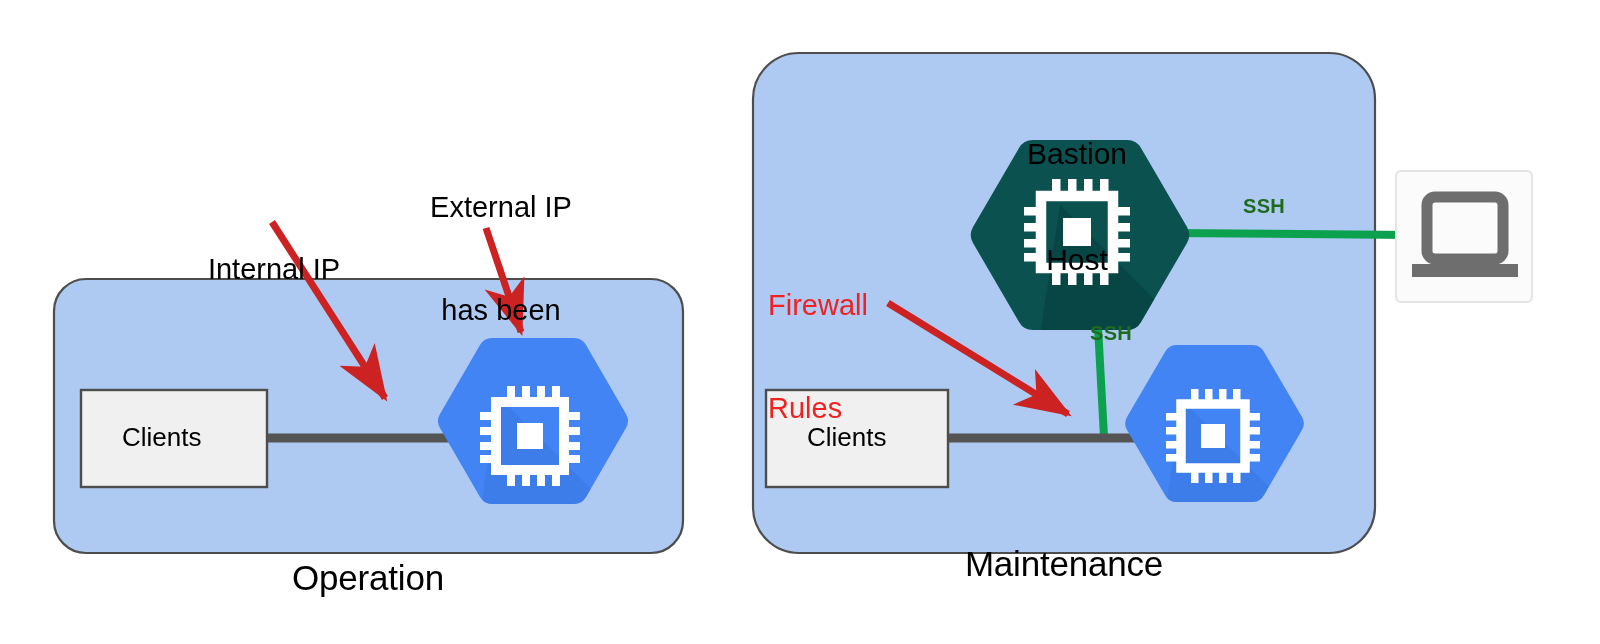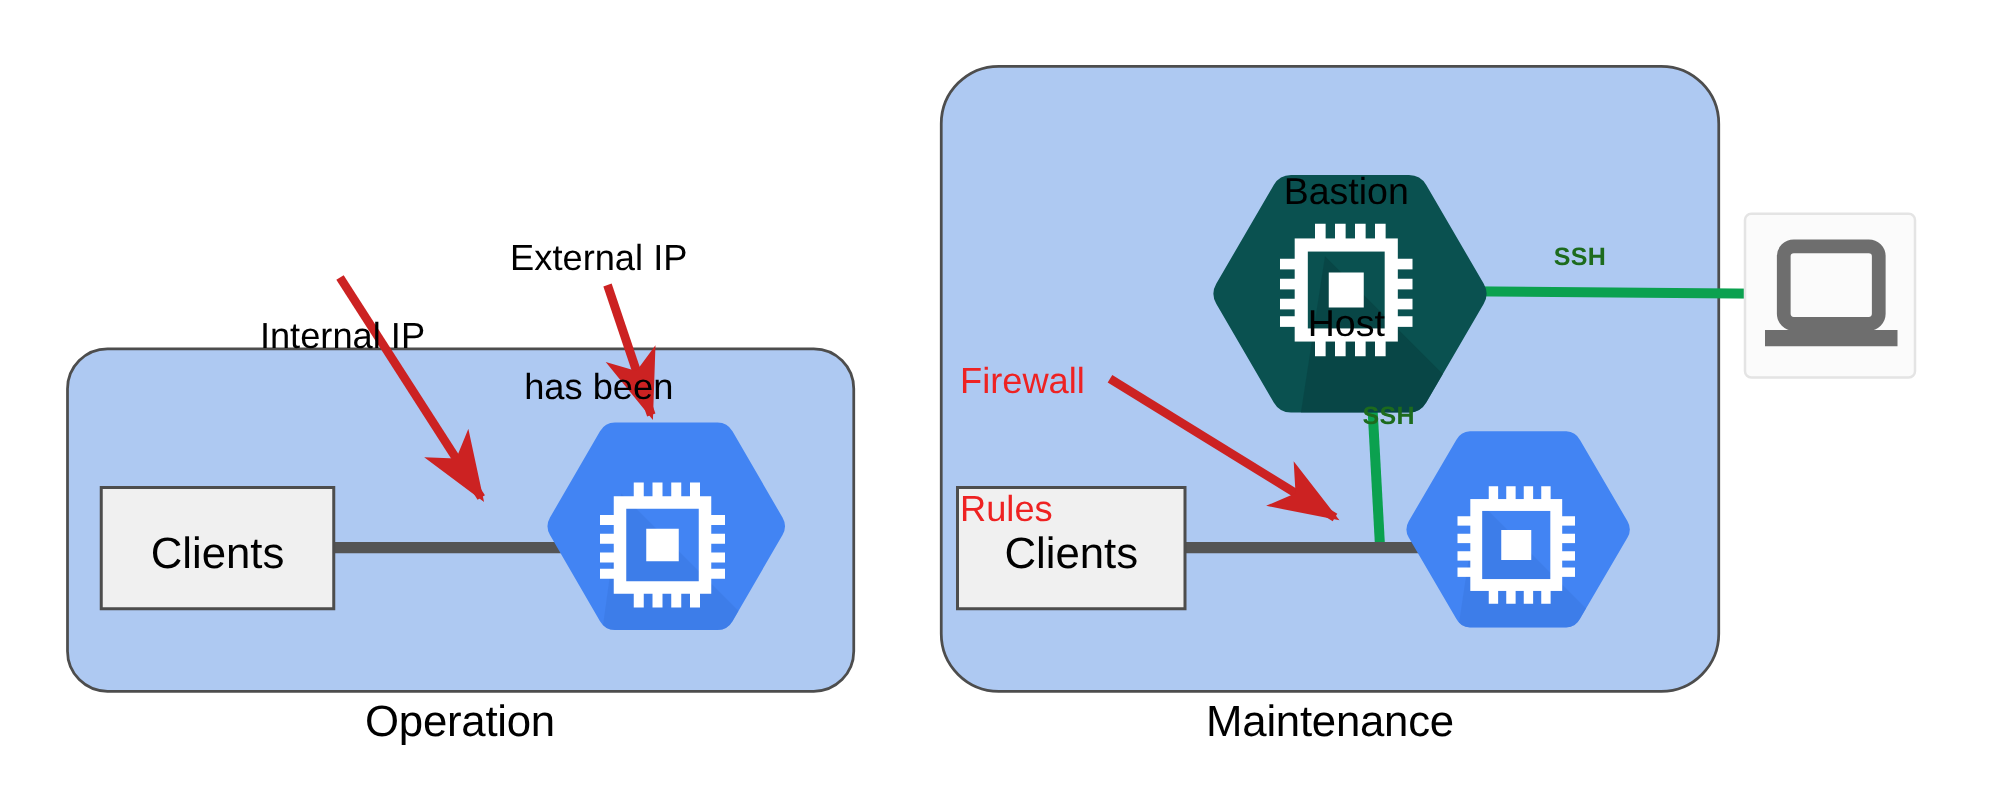--- a/index.html
+++ b/index.html
@@ -55,23 +55,23 @@
     font-weight: bold;
     color: #1d6b1d;
     letter-spacing: 0.3px;
   }
   .node-title {
     font-size: 30px;
     text-align: center;
     color: #000000;
   }
   .box-label {
-    font-size: 35px;
-    text-align: center;
-    color: #000000;
+    font-size: 26px;
+    color: #000000;
+    margin-left: 41px;
   }
 </style>
 </head>
 <body>
 
 <div id="stage">
 
   <svg class="layer" viewBox="0 0 1600 644">
     <defs>
       <marker id="arrowRed" markerWidth="9" markerHeight="9" refX="7.4" refY="3.1" orient="auto" markerUnits="strokeWidth">
@@ -202,21 +202,21 @@
         <rect x="1427" y="197" width="76" height="62" rx="8" ry="8" fill="none" stroke="#6e6e6e" stroke-width="11"></rect>
         <rect x="1412" y="264" width="106" height="13" fill="#6e6e6e"></rect>
       </g>
     </g>
   </svg>
 
   <div class="txt annot" style="left:194px; top:184px; width:160px;">
     <div>Internal IP</div>
   </div>
 
-  <div class="txt annot" style="left:388px; top:122px; width:182px;">
+  <div class="txt annot" style="left:410px; top:122px; width:182px;">
     <div>External IP</div>
     <div>has been</div>
   </div>
 
   <div class="txt box-label" style="left:81px; top:422px; width:186px;">Clients</div>
 
   <div class="txt caption" style="left:188px; top:557px; width:360px;">Operation</div>
 
   <div class="txt node-title" style="left:985px; top:65px; width:184px;">
     <div>Bastion</div>
@@ -227,15 +227,15 @@
     <div>Firewall</div>
     <div>Rules</div>
   </div>
 
   <div class="txt ssh-label" style="left:1243px; top:195px;">SSH</div>
 
   <div class="txt ssh-label" style="left:1090px; top:322px;">SSH</div>
 
   <div class="txt box-label" style="left:766px; top:422px; width:182px;">Clients</div>
 
-  <div class="txt caption" style="left:884px; top:557px; width:360px;">Maintenance</div>
+  <div class="txt caption" style="left:884px; top:543px; width:360px;">Maintenance</div>
 
 </div>
 
 </body></html>

